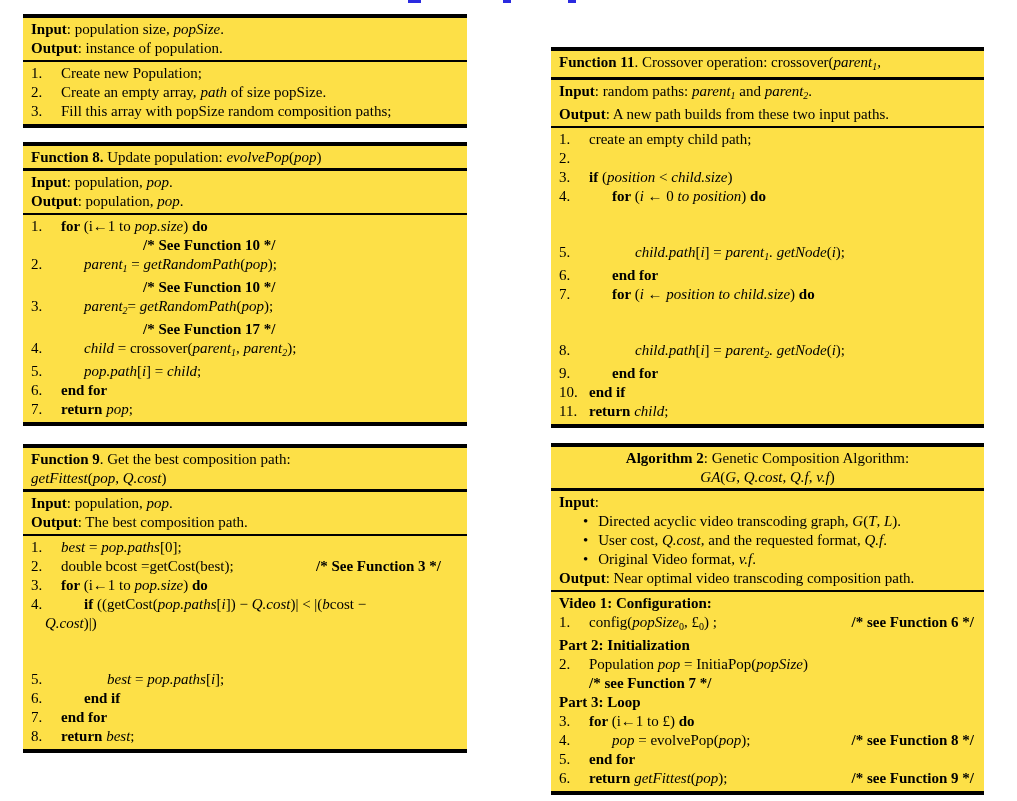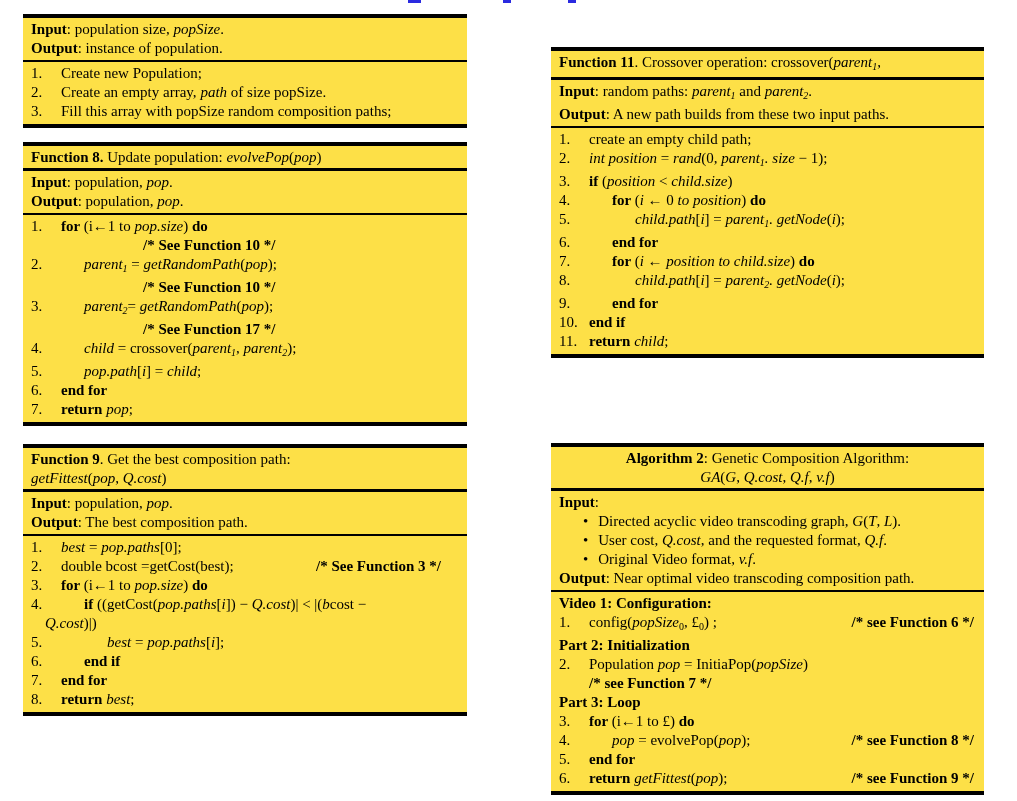--- a/index.html
+++ b/index.html
@@ -35,21 +35,21 @@
   .ioline.bul{padding-left:24px;}
   .dot{display:inline-block;margin-right:10px;}
 
   .body{padding:2px 8px 3px 8px;}
   .row{display:flex;line-height:19px;align-items:baseline;}
   .num{flex:none;width:30px;}
   .row.cont .num{width:14px;}
   .stmt{white-space:nowrap;}
   .ind1{padding-left:0;}
   .ind2{padding-left:23px;}
-  .ind3{padding-left:46px;}
+  .ind3{padding-left:46px;margin-top:37px;}
   .ind4{padding-left:82px;}
   .cmt{margin-left:auto;white-space:nowrap;padding-right:2px;}
   .cmt.cmt-mid{margin-right:16px;}
 
   .sn{font-style:normal;}
   .sb{font-weight:bold;}
   .si{font-style:italic;}
   .ssub{font-size:10px;vertical-align:-3px;}
   .sisub{font-size:10px;vertical-align:-3px;font-style:italic;}
 </style>
@@ -189,21 +189,20 @@
         <div class="ioline"><span class="sb">Input</span><span class="sn">: random paths: </span><span class="si">parent</span><span class="sisub">1</span><span class="sn"> and </span><span class="si">parent</span><span class="sisub">2</span><span class="sn">.</span></div>
         <div class="ioline"><span class="sb">Output</span><span class="sn">: A new path builds from these two input paths.</span></div>
       </div>
       <div class="body">
         <div class="row ">
           <span class="num">1.</span>
           <span class="stmt ind1"><span class="sn">create an empty child path;</span></span>
         </div>
         <div class="row ">
           <span class="num">2.</span>
-          <span class="stmt ind1"><span class="si">int position</span><span class="sn">  =  </span><span class="si">rand</span><span class="sn">(0, </span><span class="si">parent</span><span class="sisub">1</span><span class="si">. size</span><span class="sn"> − 1);</span></span>
         </div>
         <div class="row ">
           <span class="num">3.</span>
           <span class="stmt ind1"><span class="sb">if </span><span class="sn">(</span><span class="si">position</span><span class="sn"> &lt; </span><span class="si">child.size</span><span class="sn">)</span></span>
         </div>
         <div class="row ">
           <span class="num">4.</span>
           <span class="stmt ind2"><span class="sb">for </span><span class="sn">(</span><span class="si">i</span><span class="sn"> ← 0 </span><span class="si">to position</span><span class="sn">) </span><span class="sb">do</span></span>
         </div>
         <div class="row ">

